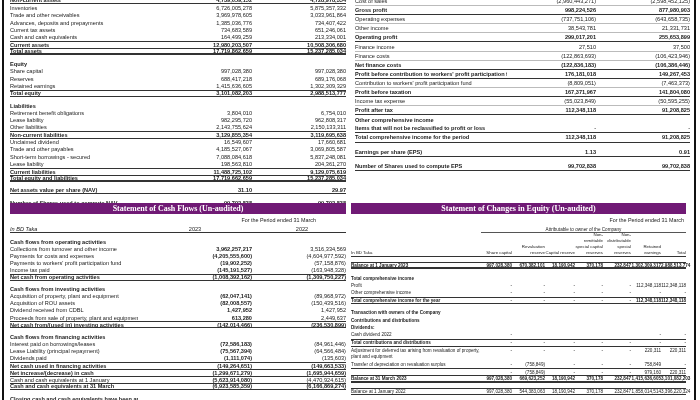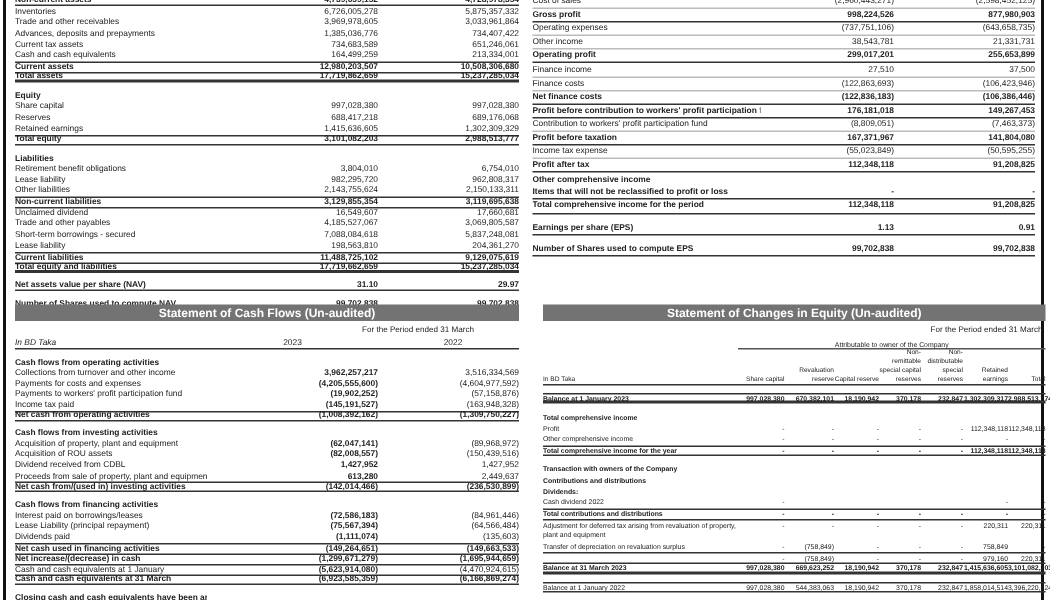--- a/index.html
+++ b/index.html
@@ -9,41 +9,41 @@
   .frame-right { position: absolute; right: 4px; top: 0; width: 2px; height: 400px; background: #111; }
   .panel { position: absolute; }
   .row { display: flex; align-items: center; height: 7.3px; white-space: nowrap; }
   .row .lbl { flex: 1; overflow: hidden; }
   .row .v { text-align: right; }
   .bold { font-weight: bold; }
   .bt { border-top: 1px solid #333; }
   .bb { border-bottom: 1px solid #333; }
   .bb2 { border-bottom: 2px double #333; }
   .gap { height: 5px; }
-  .banner { background: #737373; color: #fff; font-weight: bold; text-align: center; font-size: 8px; height: 11px; line-height: 11px; }
+  .banner { background: #701a75; color: #fff; font-weight: bold; text-align: center; font-size: 8px; height: 11px; line-height: 11px; font-family: Liberation Serif, serif; }
   .ital { font-style: italic; }
   
   #bs { left: 10px; top: -3px; width: 336px; }
   #bs .v1 { width: 120px; padding-right: 6px; }
   #bs .v2 { width: 88px; }
   
   #is { left: 355px; top: -3px; width: 335px; }
   #is .row { height: 9.1px; border-bottom: 1px solid #bbb; }
   #is .row.bold { border-bottom: 1px solid #333; }
   #is .row.nob { border-bottom: none; }
   #is .v1 { width: 95px; padding-right: 6px; }
   #is .v2 { width: 88px; }
   
   #cf { left: 10px; top: 203px; width: 336px; }
   #cf .v1 { width: 120px; padding-right: 6px; font-weight: bold; }
   #cf .v2 { width: 88px; }
   #cf .row { height: 7.1px; }
   .hdr-period { text-align: right; padding-right: 30px; height: 12px; line-height: 12px; font-size: 5.4px; }
   
-  #eq { left: 362px; top: 203px; width: 335px; }
+  #eq { left: 351px; top: 203px; width: 335px; }
   #eq .row { height: 7.4px; font-size: 4.6px; }
   #eq .c { text-align: right; }
   #eq .c0 { width: 130px; text-align: left; }
   #eq .c1 { width: 31px; } #eq .c2 { width: 33px; } #eq .c3 { width: 30px; }
   #eq .c4 { width: 28px; } #eq .c5 { width: 28px; } #eq .c6 { width: 30px; } #eq .c7 { width: 25px; }
   .eqhdr { display: flex; align-items: flex-end; height: 24px; font-size: 4.4px; border-bottom: 1px solid #333; }
   .eqhdr .c { text-align: right; line-height: 6px; }
   .attr { text-align: center; font-size: 4.6px; margin-left: 130px; border-bottom: 1px solid #555; height: 7px; line-height: 7px; }
 </style>
 </head>

